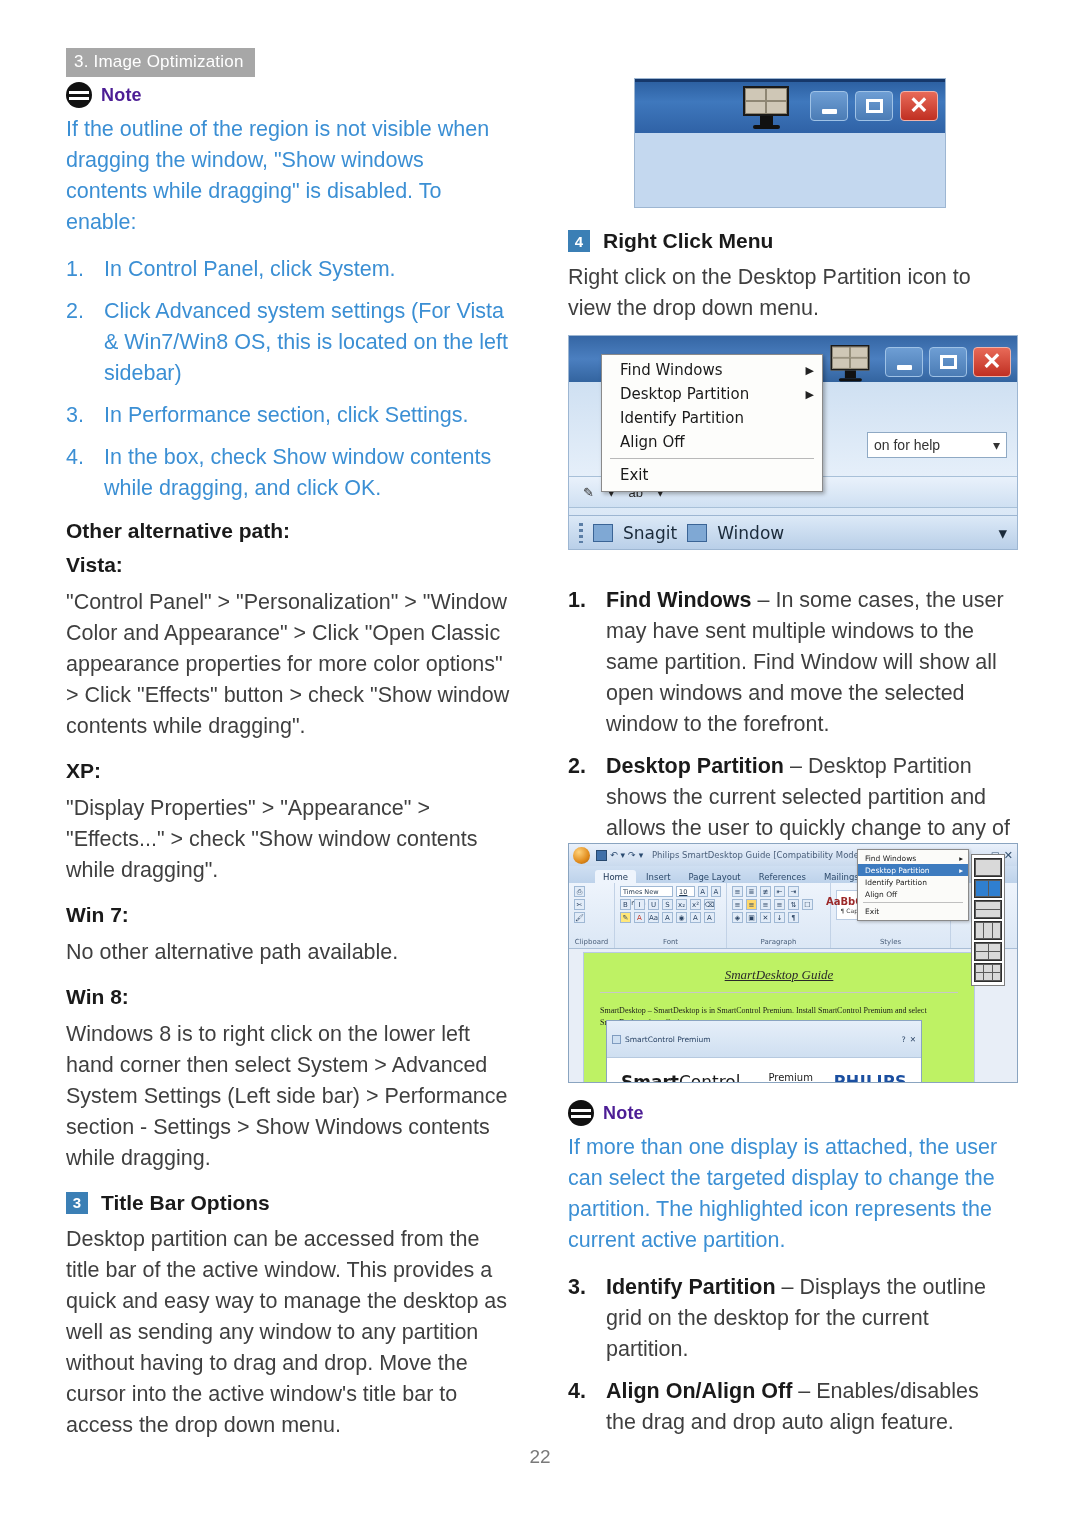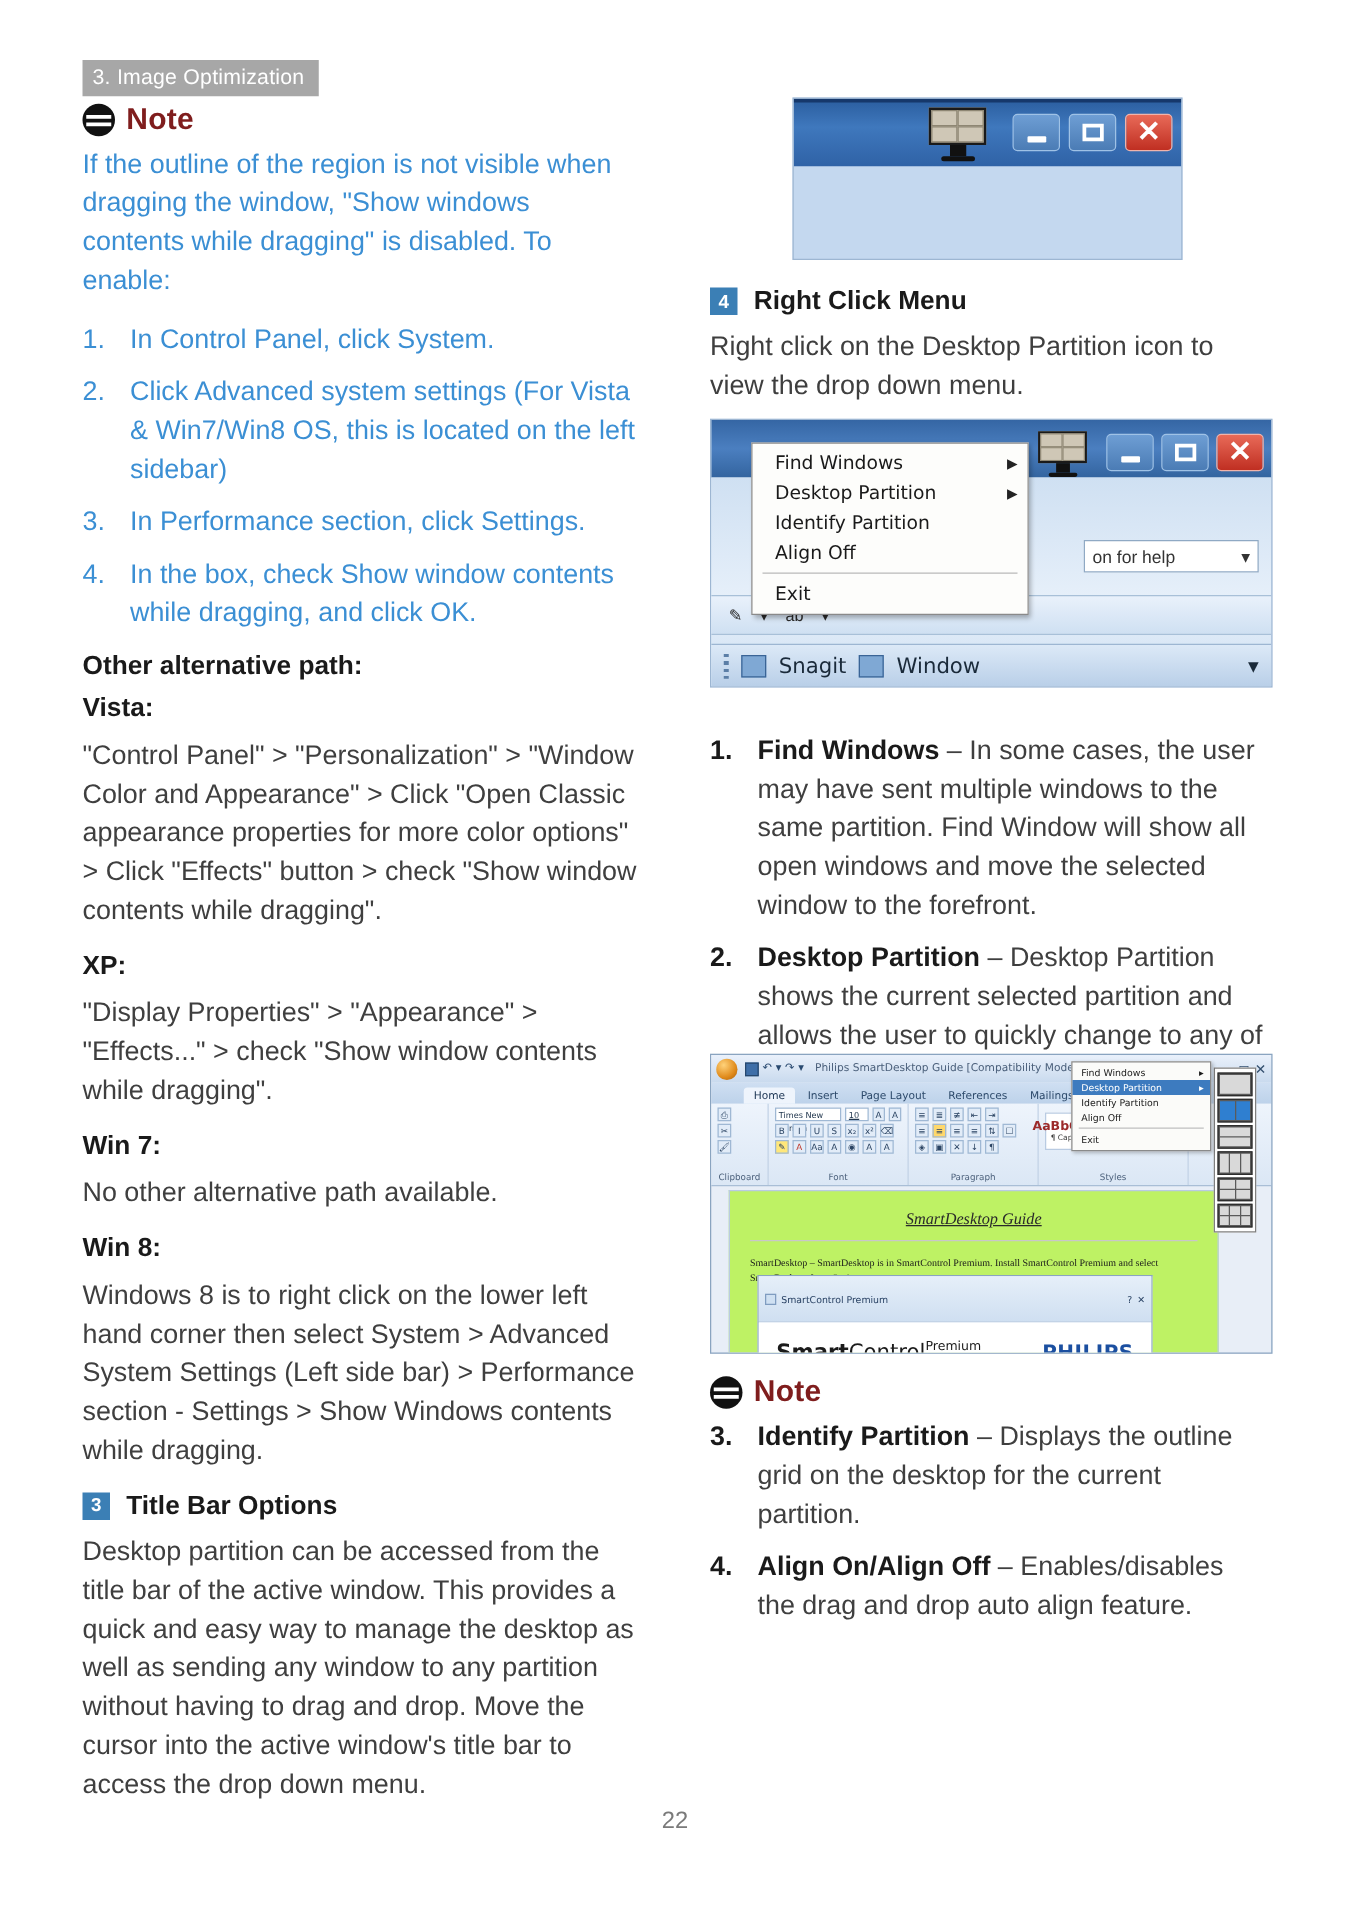--- a/index.html
+++ b/index.html
@@ -43,21 +43,21 @@
     background: #111111; flex: 0 0 auto;
     position: relative; overflow: hidden;
   }
   .note-icon::before, .note-icon::after {
     content: ""; position: absolute; left: 3px; right: 3px;
     height: 3px; background: #ffffff;
   }
   .note-icon::before { top: 9px; }
   .note-icon::after  { top: 15px; }
   .note-title {
-    color: #7f1d1d; font-size: 24px; font-weight: bold;
+    color: #4c1d95; font-size: 18px; font-weight: bold;
     letter-spacing: .2px;
   }
   .note-body {
     color: #3b8fd4; font-size: 21.5px; line-height: 1.44;
     margin: 0 0 16px 0;
   }
 
   .para {
     font-size: 21.5px; line-height: 1.44;
     color: #3f3f3f; margin: 0 0 17px 0;
@@ -307,21 +307,21 @@
     display:flex; align-items:center; gap:4px; padding:18px 5px;
     font-size:7.5px; color:#2a4365; border-bottom:1px solid #b6c9df;
   }
   .w-scp-tb .sq { width:9px;height:9px;background:#cfe0f2;border:1px solid #7f9cc0;}
   .w-scp-body {
     background:#fff; height:47px;
     display:flex; align-items:center; justify-content:space-between; padding:0 14px;
   }
   .w-scp-logo { font-size:17px; color:#1a1a1a; }
   .w-scp-logo b { font-weight:bold; }
-  .w-scp-logo sup { font-size:10px; vertical-align: super; }
+  .w-scp-logo sup { font-size:10px; vertical-align: super; margin-left: 28px; }
   .w-philips { font-size:16px; font-weight:bold; color:#1b4fa0; letter-spacing:.4px; }
 
   .w-ctxmenu {
     position:absolute; right: 48px; top: 5px; width:112px;
     background:#fbfbf9; border:1px solid #8a8a8a; z-index:8;
     padding:2px 0 3px 0; box-shadow:1px 1px 3px rgba(0,0,0,.25);
   }
   .w-ctx-item {
     font-size:7.5px; color:#1a1a1a; padding:1.5px 5px 1.5px 7px;
     display:flex; justify-content:space-between; align-items:center;
@@ -697,20 +697,21 @@
       </div>
     </div>
   </div>
 </div>
 
 <div style="position:absolute; left:568px; top:1100px; width:445px;">
   <div class="note-head">
     <span class="note-icon"></span>
     <span class="note-title">Note</span>
   </div>
+  <p class="note-body">If more than one display is attached, the user can select the targeted display to change the partition. The highlighted icon represents the current active partition.</p>
 
   <ol class="steps dark">
     <li>
       <span class="num">3.</span>
       <span class="txt"><span class="lead">Identify Partition</span><span> – </span><span>Displays the outline grid on the desktop for the current partition.</span></span>
     </li>
     <li>
       <span class="num">4.</span>
       <span class="txt"><span class="lead">Align On/Align Off</span><span> – </span><span>Enables/disables the drag and drop auto align feature.</span></span>
     </li>

